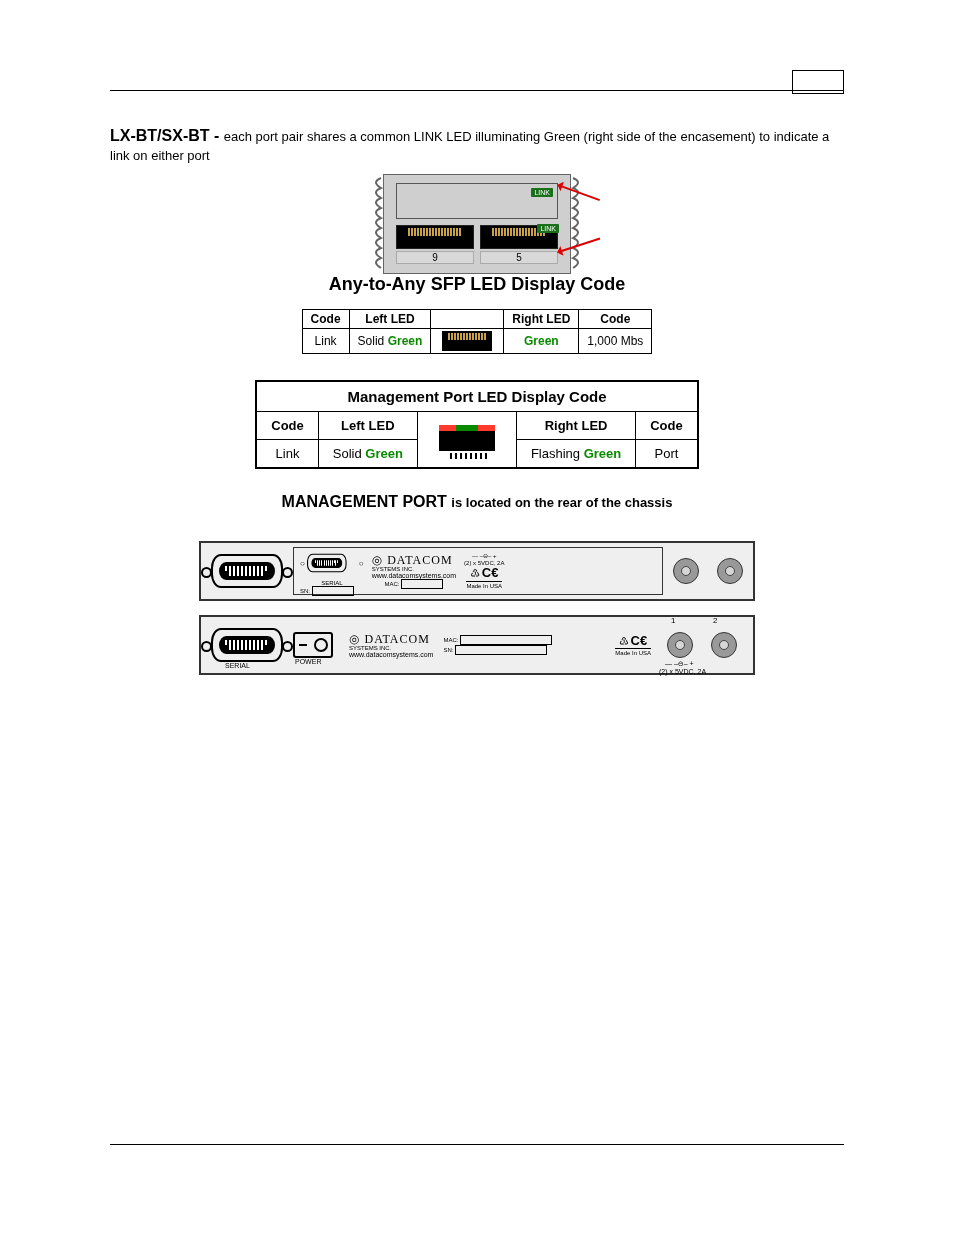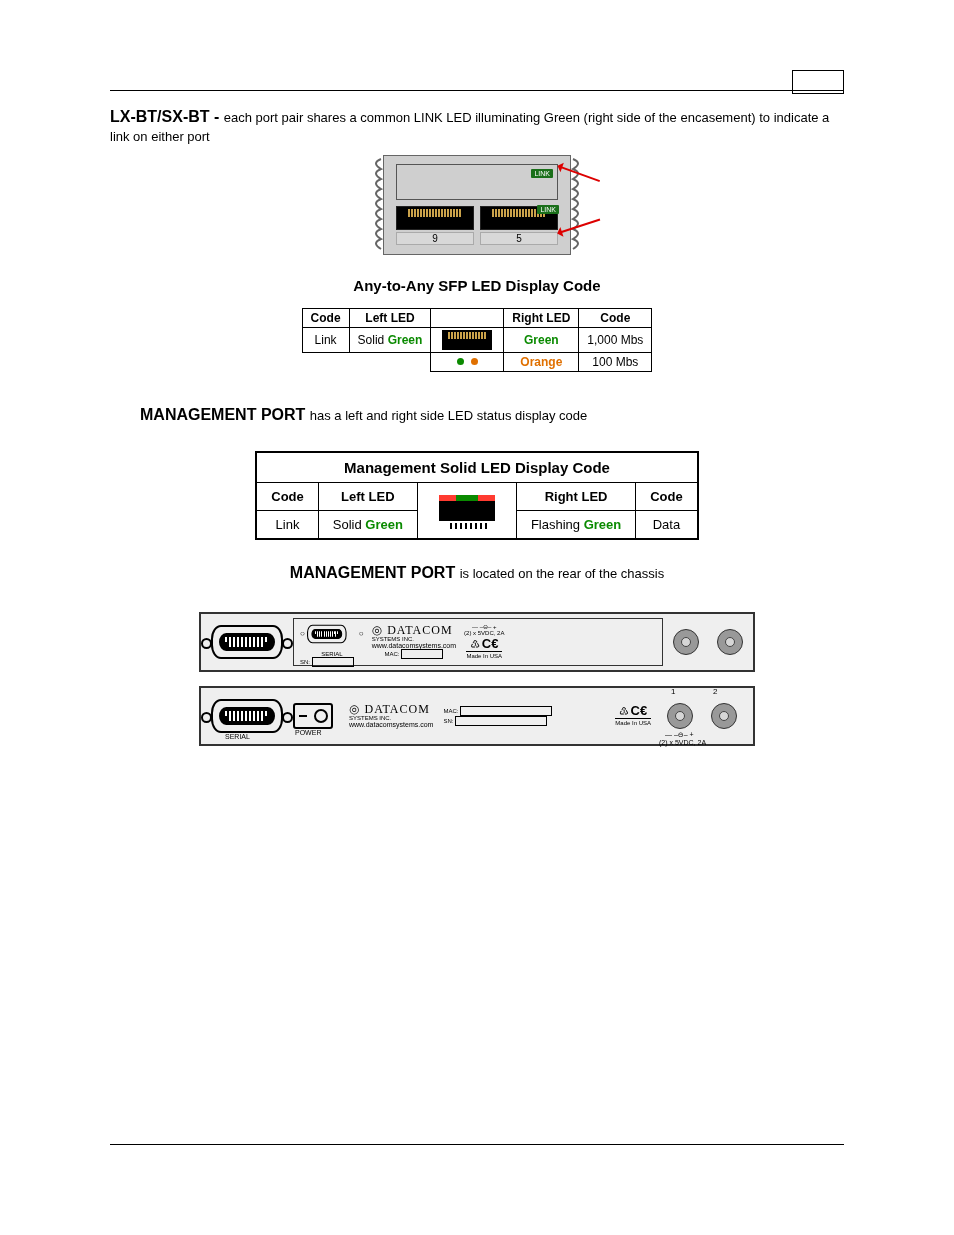--- a/index.html
+++ b/index.html
@@ -16,26 +16,26 @@
   .page {
     position: relative;
     width: 954px;
     height: 1235px;
     box-sizing: border-box;
     padding: 50px 110px 60px 110px;
   }
   .hr-top { border-top: 1px solid #000; margin-top: 40px; }
   .hr-bottom { border-top: 1px solid #000; position: absolute; left: 110px; right: 110px; bottom: 90px; }
   .corner-box { position: absolute; top: 70px; right: 110px; width: 50px; height: 22px; border: 1px solid #000; }
-  .s1 { font-weight: bold; font-size: 16px; margin-top: 17px; }
+  .s1 { font-weight: bold; font-size: 16px; margin-top: 36px; }
   .s1.s1b { margin-top: 10px; }
   .body-text { font-size: 13px; line-height: 1.35; margin-top: 2px; }
   .fig-center { text-align: center; }
   .h2 { font-weight: bold; font-size: 16px; text-align: left; margin-top: 20px; margin-left: 30px; }
-  .h3 { font-weight: bold; font-size: 15px; text-align: center; margin-top: 22px; }
+  .h3 { font-weight: bold; font-size: 18px; text-align: center; }
   .h4 { font-weight: bold; font-size: 16px; text-align: center; margin-top: 24px; }
 
   
   .module-fig { margin: 10px auto 0 auto; width: 188px; position: relative; }
   .module-board { background: #cfcfcf; border:1px solid #666; width:188px; height:100px; position:relative; box-sizing:border-box; padding:6px 8px; }
   .module-top { border:1px solid #555; height:36px; margin:2px 4px 6px 4px; box-sizing:border-box; position:relative; }
   .module-link-label { position:absolute; right:4px; top:4px; background:#1a6f1a; color:#fff; font-size:7px; padding:1px 3px; border-radius:1px;}
   .module-sock-row { display:flex; gap:6px; margin:0 4px; }
   .module-sock { flex:1; height:22px; background:#000; border:1px solid #222; position:relative; }
   .module-sock::before { content:""; display:block; margin:2px auto 0 auto; width:70%; height:8px; background: repeating-linear-gradient(90deg,#caa24a 0 2px,#000 2px 3px); }
@@ -165,44 +165,28 @@
     </tr>
     <tr>
       <td>Link</td>
       <td>Solid <span class="green-t">Green</span></td>
       <td>
             <div class="mini-port"></div>
           </td>
       <td class="green-t">Green</td>
       <td>1,000 Mbs</td>
     </tr>
-    <tr>
-      <td style="border:none"></td>
-      <td style="border:none"></td>
-      <td>
-            <div class="mini-port-bot">
-              <span class="dot1"></span>
-              <span class="dot2"></span>
-            </div>
-          </td>
-      <td class="orange-t">Orange</td>
-      <td>100 Mbs</td>
-    </tr>
   </tbody>
     </table>
 
-  <div style="margin-top:34px">
-    <div class="h2" style="display:inline">MANAGEMENT PORT</div>
-    <span class="body-text">has a left and right side LED status display code</span>
-  </div>
 
   <table class="mgmt-table">
     <tbody>
         <tr class="mgmt-title">
-          <th colspan="5">Management Solid LED Display Code</th>
+          <th colspan="5">Management Port LED Display Code</th>
         </tr>
     <tr>
       <th>Code</th>
       <th>Left LED</th>
       <th rowspan="2" style="width:70px">
         <div class="mgmt-port-ico">
           <div class="top">
                 <div class="l"></div>
                 <div class="m"></div>
                 <div class="r"></div>
@@ -211,28 +195,28 @@
           <div class="pins"></div>
         </div>
       </th>
       <th>Right LED</th>
       <th>Code</th>
     </tr>
     <tr>
       <td>Link</td>
       <td><span>Solid </span><span class="green-t">Green</span></td>
       <td><span>Flashing </span><span class="green-t">Green</span></td>
-      <td>Data</td>
+      <td>Port</td>
     </tr>
   </tbody>
     </table>
 
   <div class="h4">
     <span>MANAGEMENT PORT</span>
-    <span style="font-weight:normal;font-size:13px">is located on the rear of the chassis</span>
+    <span style="font-weight:bold;font-size:13px">is located on the rear of the chassis</span>
   </div>
 
   <div class="rearpanels-wrap">
 
     <div class="rear-panel">
       <div style="position:relative">
         <div class="serial-port">
           <span class="screw l"></span>
             <span class="screw r"></span>
           <div class="inner"></div>

